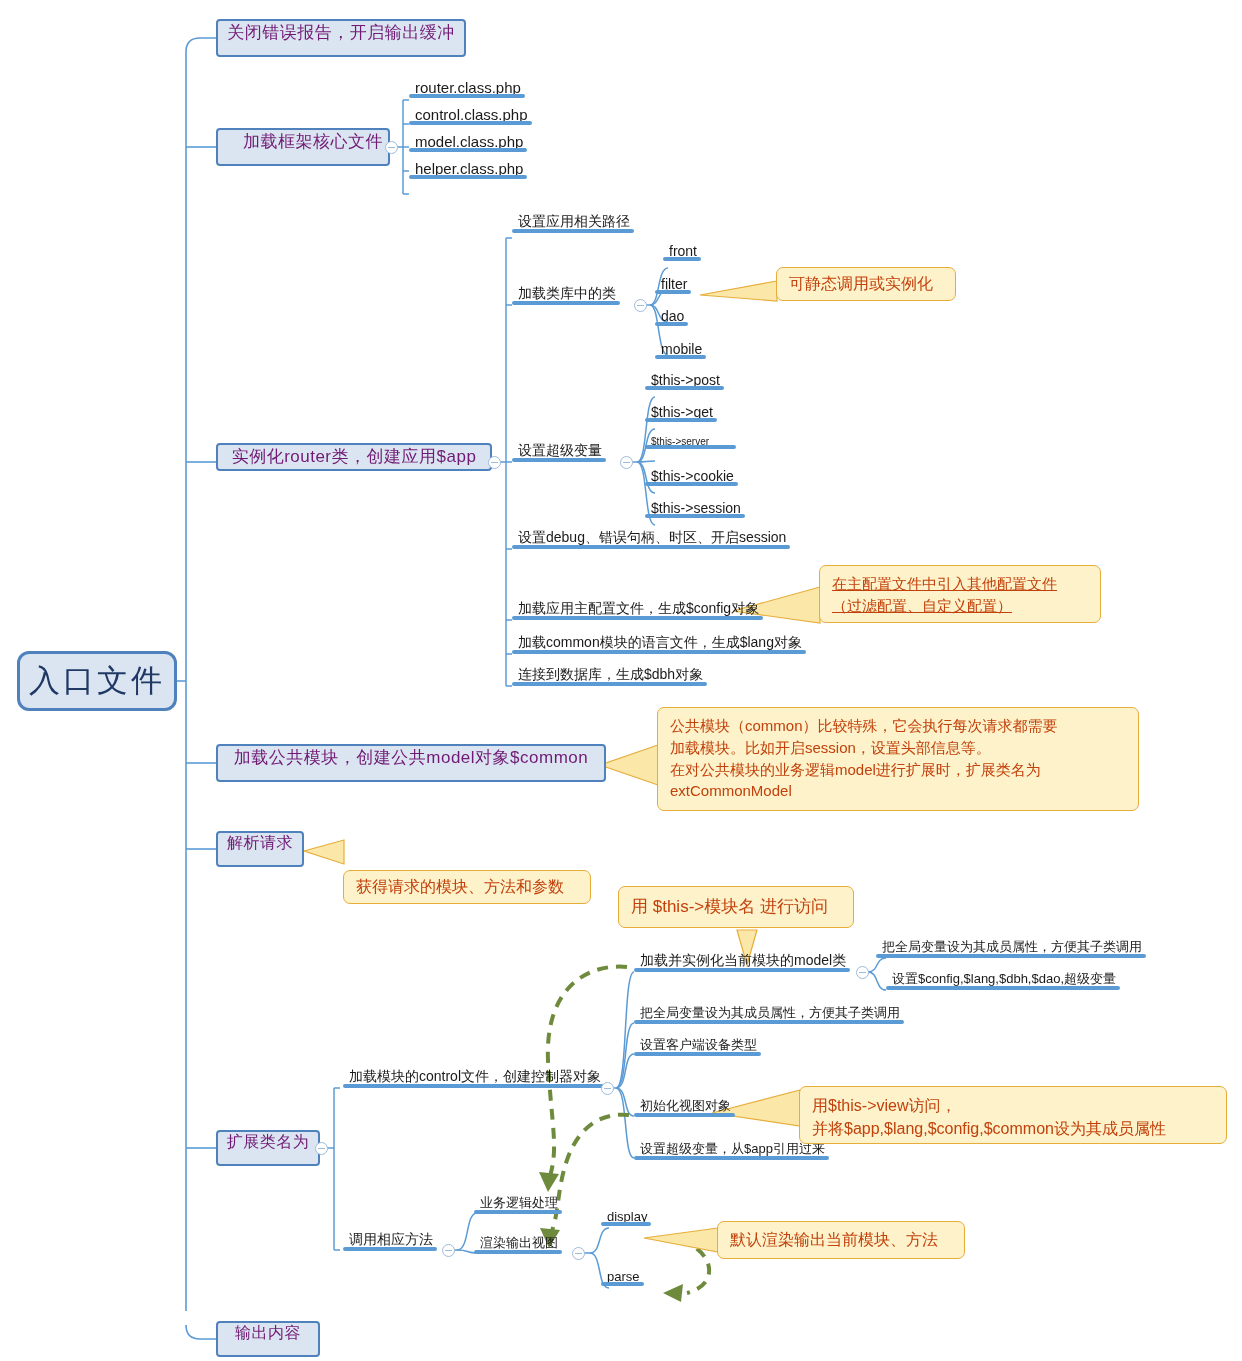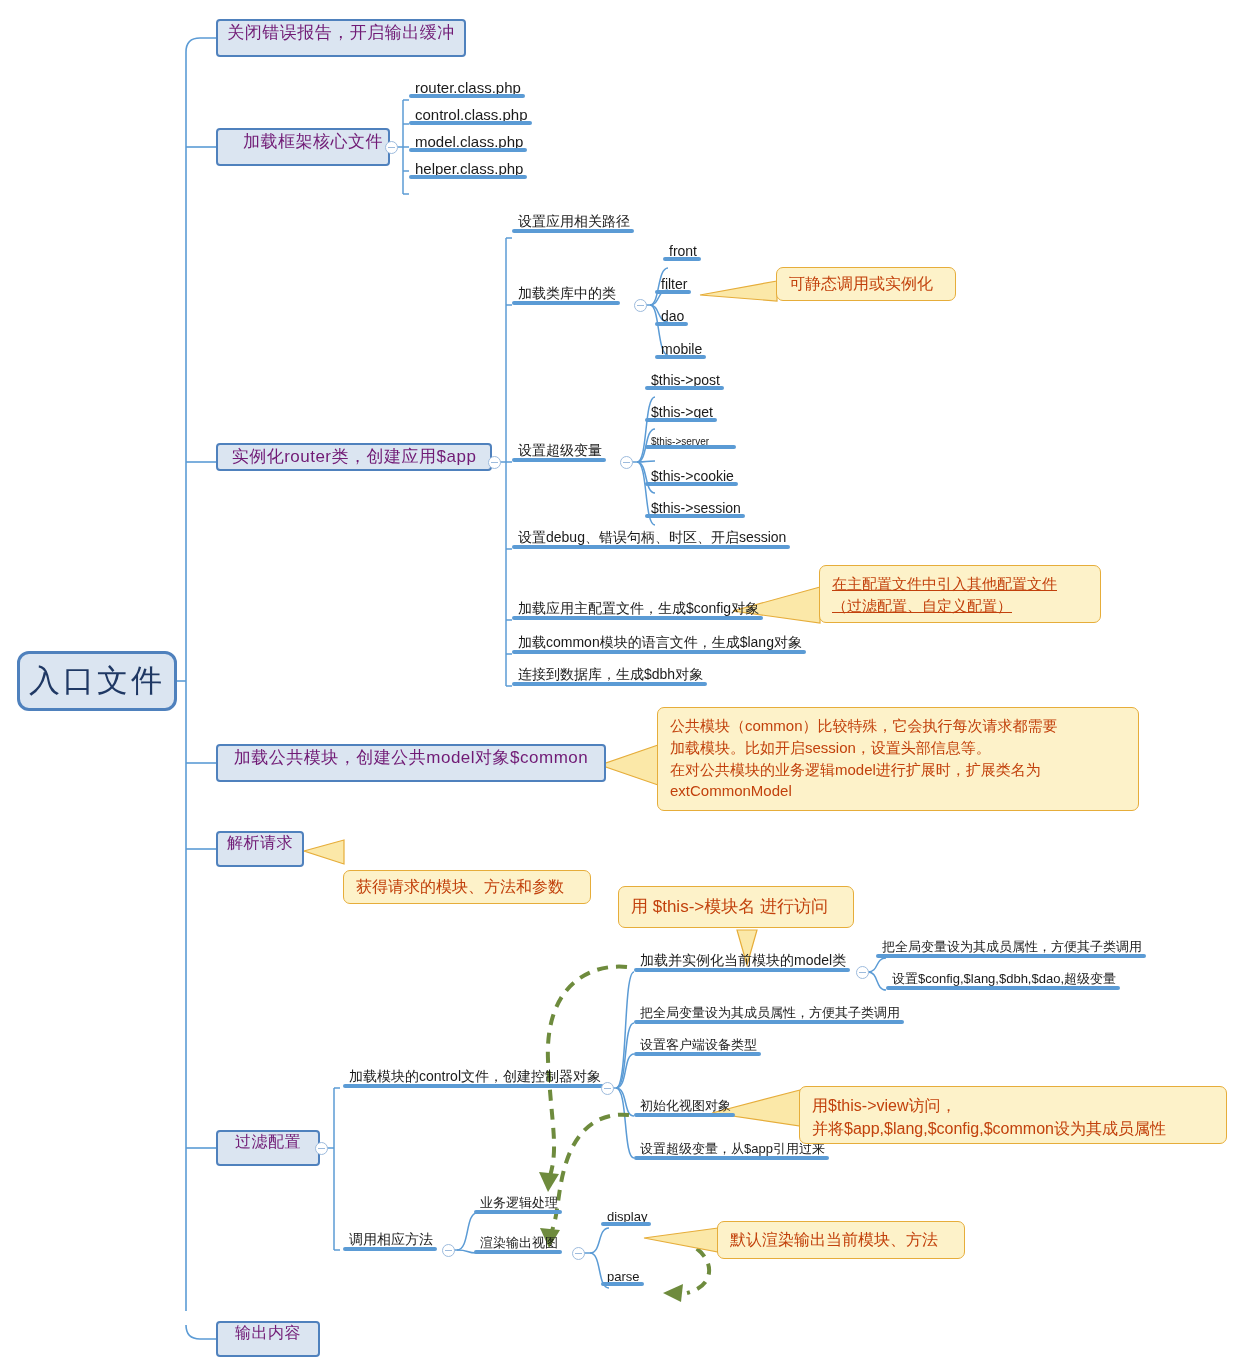--- a/index.html
+++ b/index.html
@@ -205,21 +205,21 @@
 
   <div class="boxnode" style="left:216px;top:744px;width:390px;height:38px;font-size:17px;">
     <span>加载公共模块，创建公共model对象$common</span>
   </div>
 
   <div class="boxnode" style="left:216px;top:831px;width:88px;height:36px;font-size:16px;">
     <span>解析请求</span>
   </div>
 
   <div class="boxnode" style="left:216px;top:1130px;width:104px;height:36px;font-size:16px;">
-    <span>过滤配置</span>
+    <span>扩展类名为</span>
   </div>
   <div class="collapse" style="left:315px;top:1142px;"></div>
 
   <div class="boxnode" style="left:216px;top:1321px;width:104px;height:36px;font-size:16px;">
     <span>输出内容</span>
   </div>
 
   <div class="linenode" style="left:409px;top:79px;font-size:15px;">
     <span>router.class.php</span>
     <span class="ul" style="width: 115.906px;"></span>

